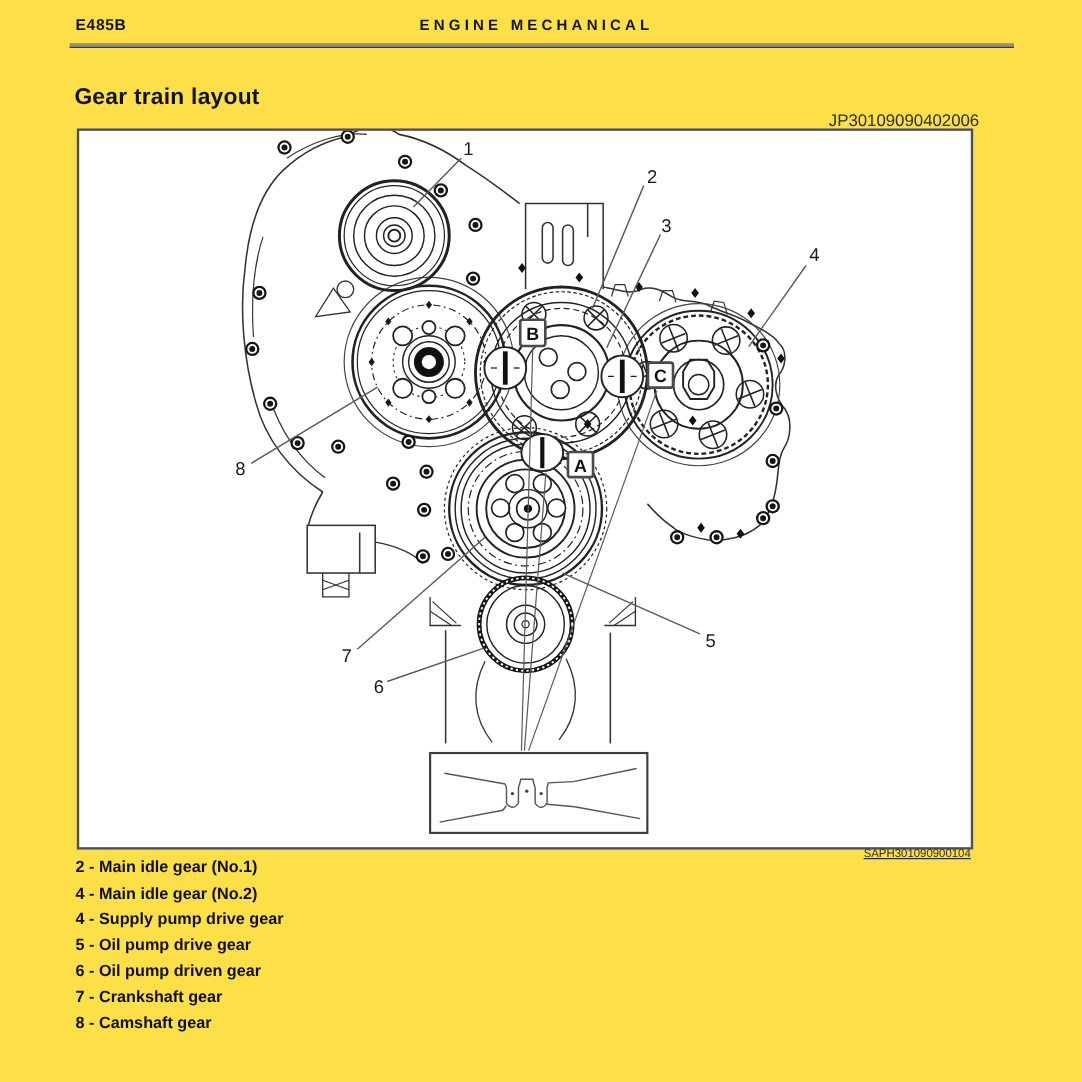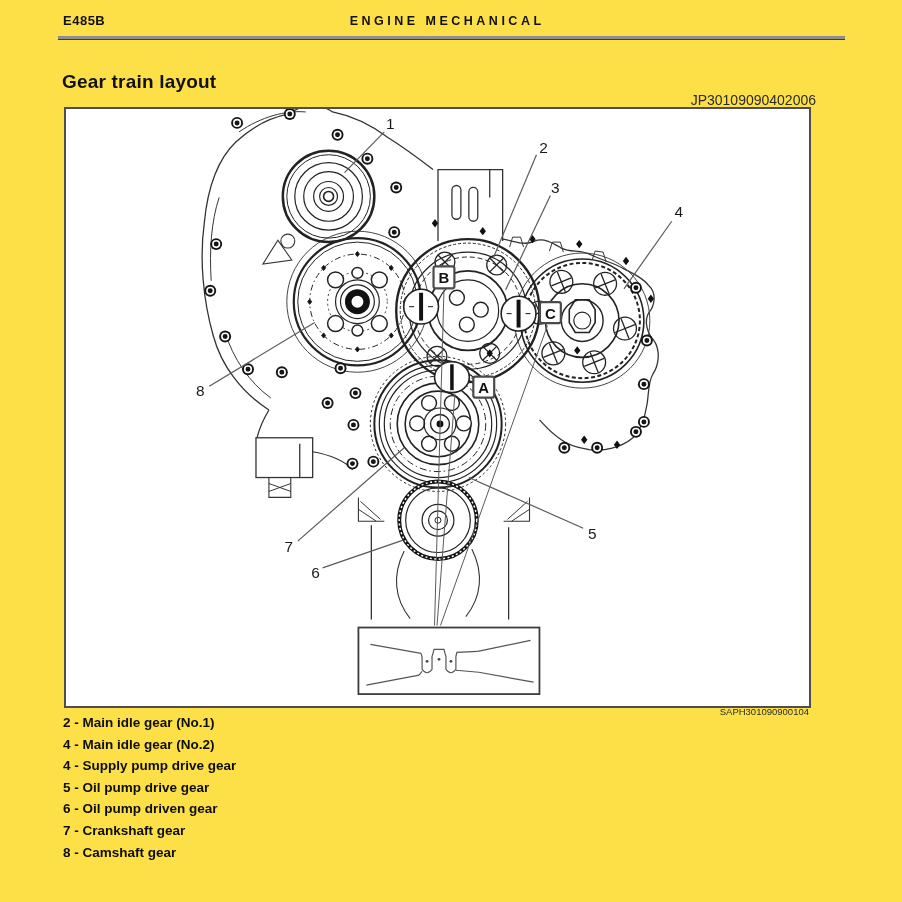--- a/index.html
+++ b/index.html
@@ -8,21 +8,21 @@
   .hdr-code{position:absolute;left:63px;top:13px;font-size:13px;font-weight:bold;letter-spacing:.5px;}
   .hdr-section{position:absolute;left:50%;transform:translateX(-52%);top:14px;font-size:12.5px;
         font-weight:700;letter-spacing:3.5px;white-space:nowrap;}
   .hdr-rule{position:absolute;left:58px;top:36px;width:787px;height:3px;background:#8f8f8f;
         border-bottom:1.5px solid #3e3e3e;}
   .page-title{position:absolute;left:62px;top:58px;font-size:19px;font-weight:bold;letter-spacing:.2px;margin-top:13px;}
   .doc-ref{position:absolute;right:86px;top:92px;font-size:14px;color:#2a2a2a;}
   .figure-box{position:absolute;left:64px;top:107px;width:747px;height:601px;box-sizing:border-box;
         border:2px solid #4e4e4e;background:#fff;}
   .figure-box svg{display:block;width:100%;height:100%;}
-  .img-ref{position:absolute;right:93px;top:706px;font-size:9.5px;color:#2a2a2a;}
+  .img-ref{position:absolute;right:93px;top:706px;font-size:9.5px;color:#2a2a2a;text-decoration:underline;}
   .legend{position:absolute;left:63px;top:712px;font-size:13.5px;font-weight:bold;line-height:21.6px;color:#0d0d0d;}
   .callout{font-size:15.5px;fill:#1a1a1a;font-weight:400;}
   .mark-letter{font-size:15px;font-weight:bold;fill:#111;}
 </style>
 </head>
 <body>
 
 <div id="page">
 
   <div class="hdr-code">E485B</div>

